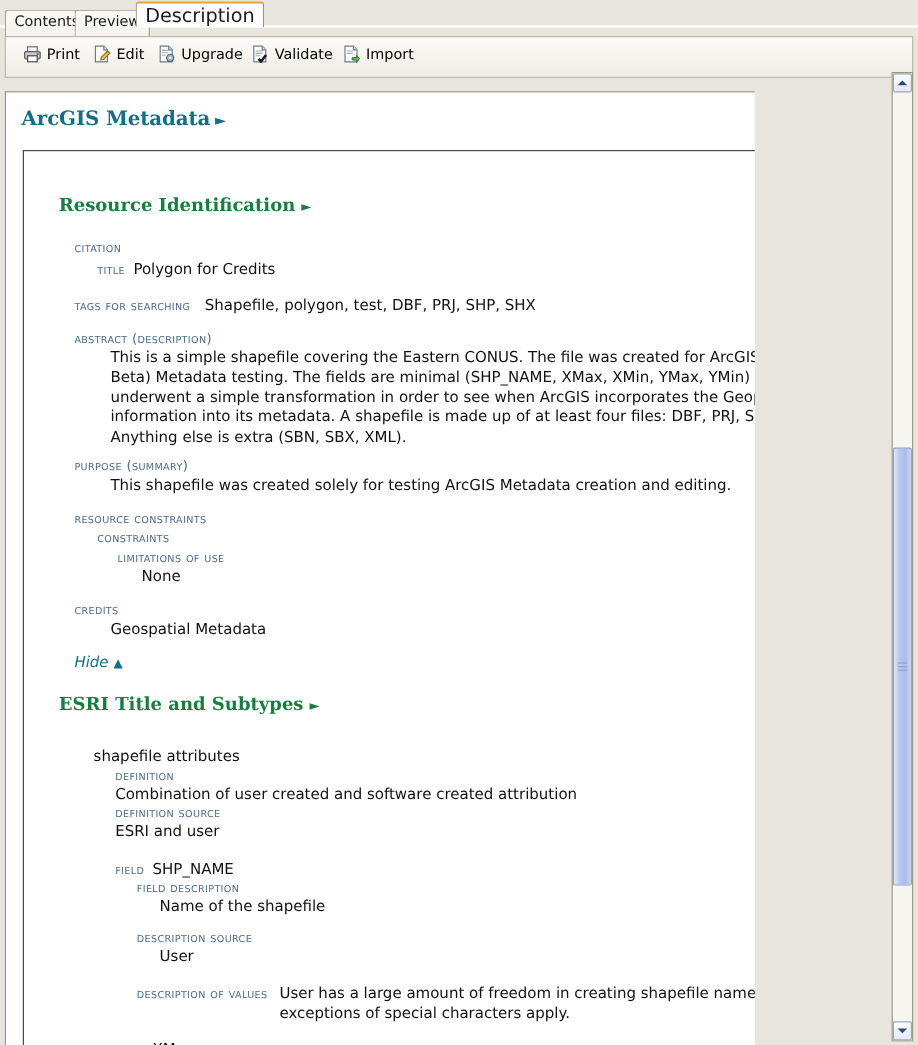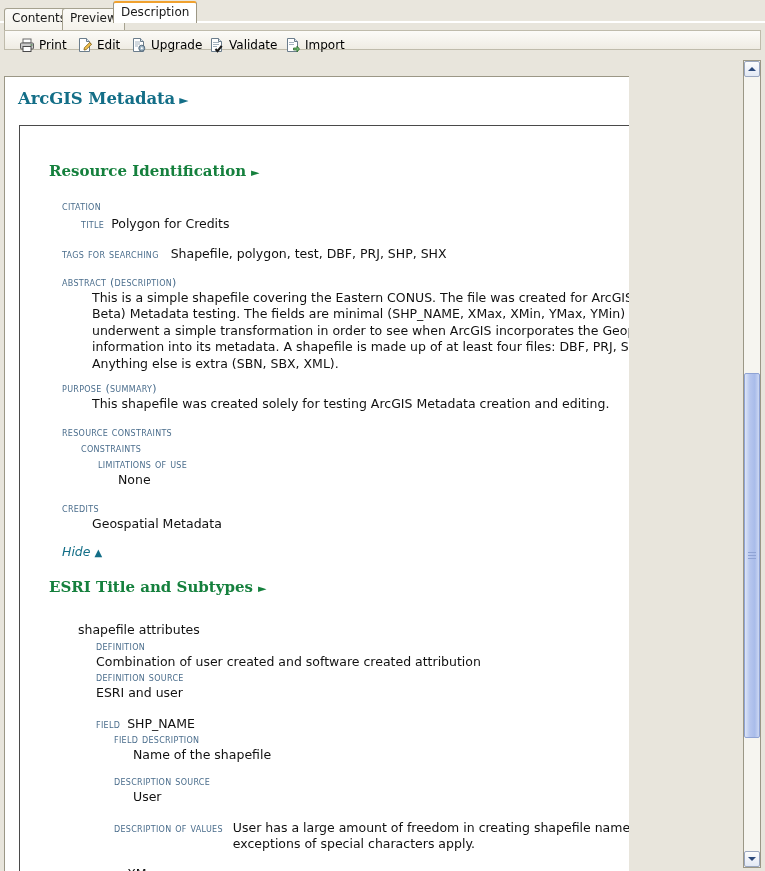--- a/index.html
+++ b/index.html
@@ -57,29 +57,29 @@
     white-space: nowrap;
   }
   .tab.active {
     background: #ffffff;
     border-color: #9c9785;
     border-top: 2px solid #f0a12e;
     height: 22px;
     top: 1px;
     line-height: 19px;
     z-index: 5;
-    font-size: 12px;
+    font-size: 16px;
   }
 
   
   .toolbar {
     position: absolute;
     left: 4px; top: 30px;
     width: 757px;
-    height: 20px;
+    height: 35px;
     background: linear-gradient(to bottom, #fcfbf8 0%, #efece3 100%);
     border: 1px solid #bfbbab;
     box-sizing: border-box;
     text-align: right;
   }
   .tb-btn {
     position: absolute;
     top: 3px;
     height: 22px;
     display: flex;

